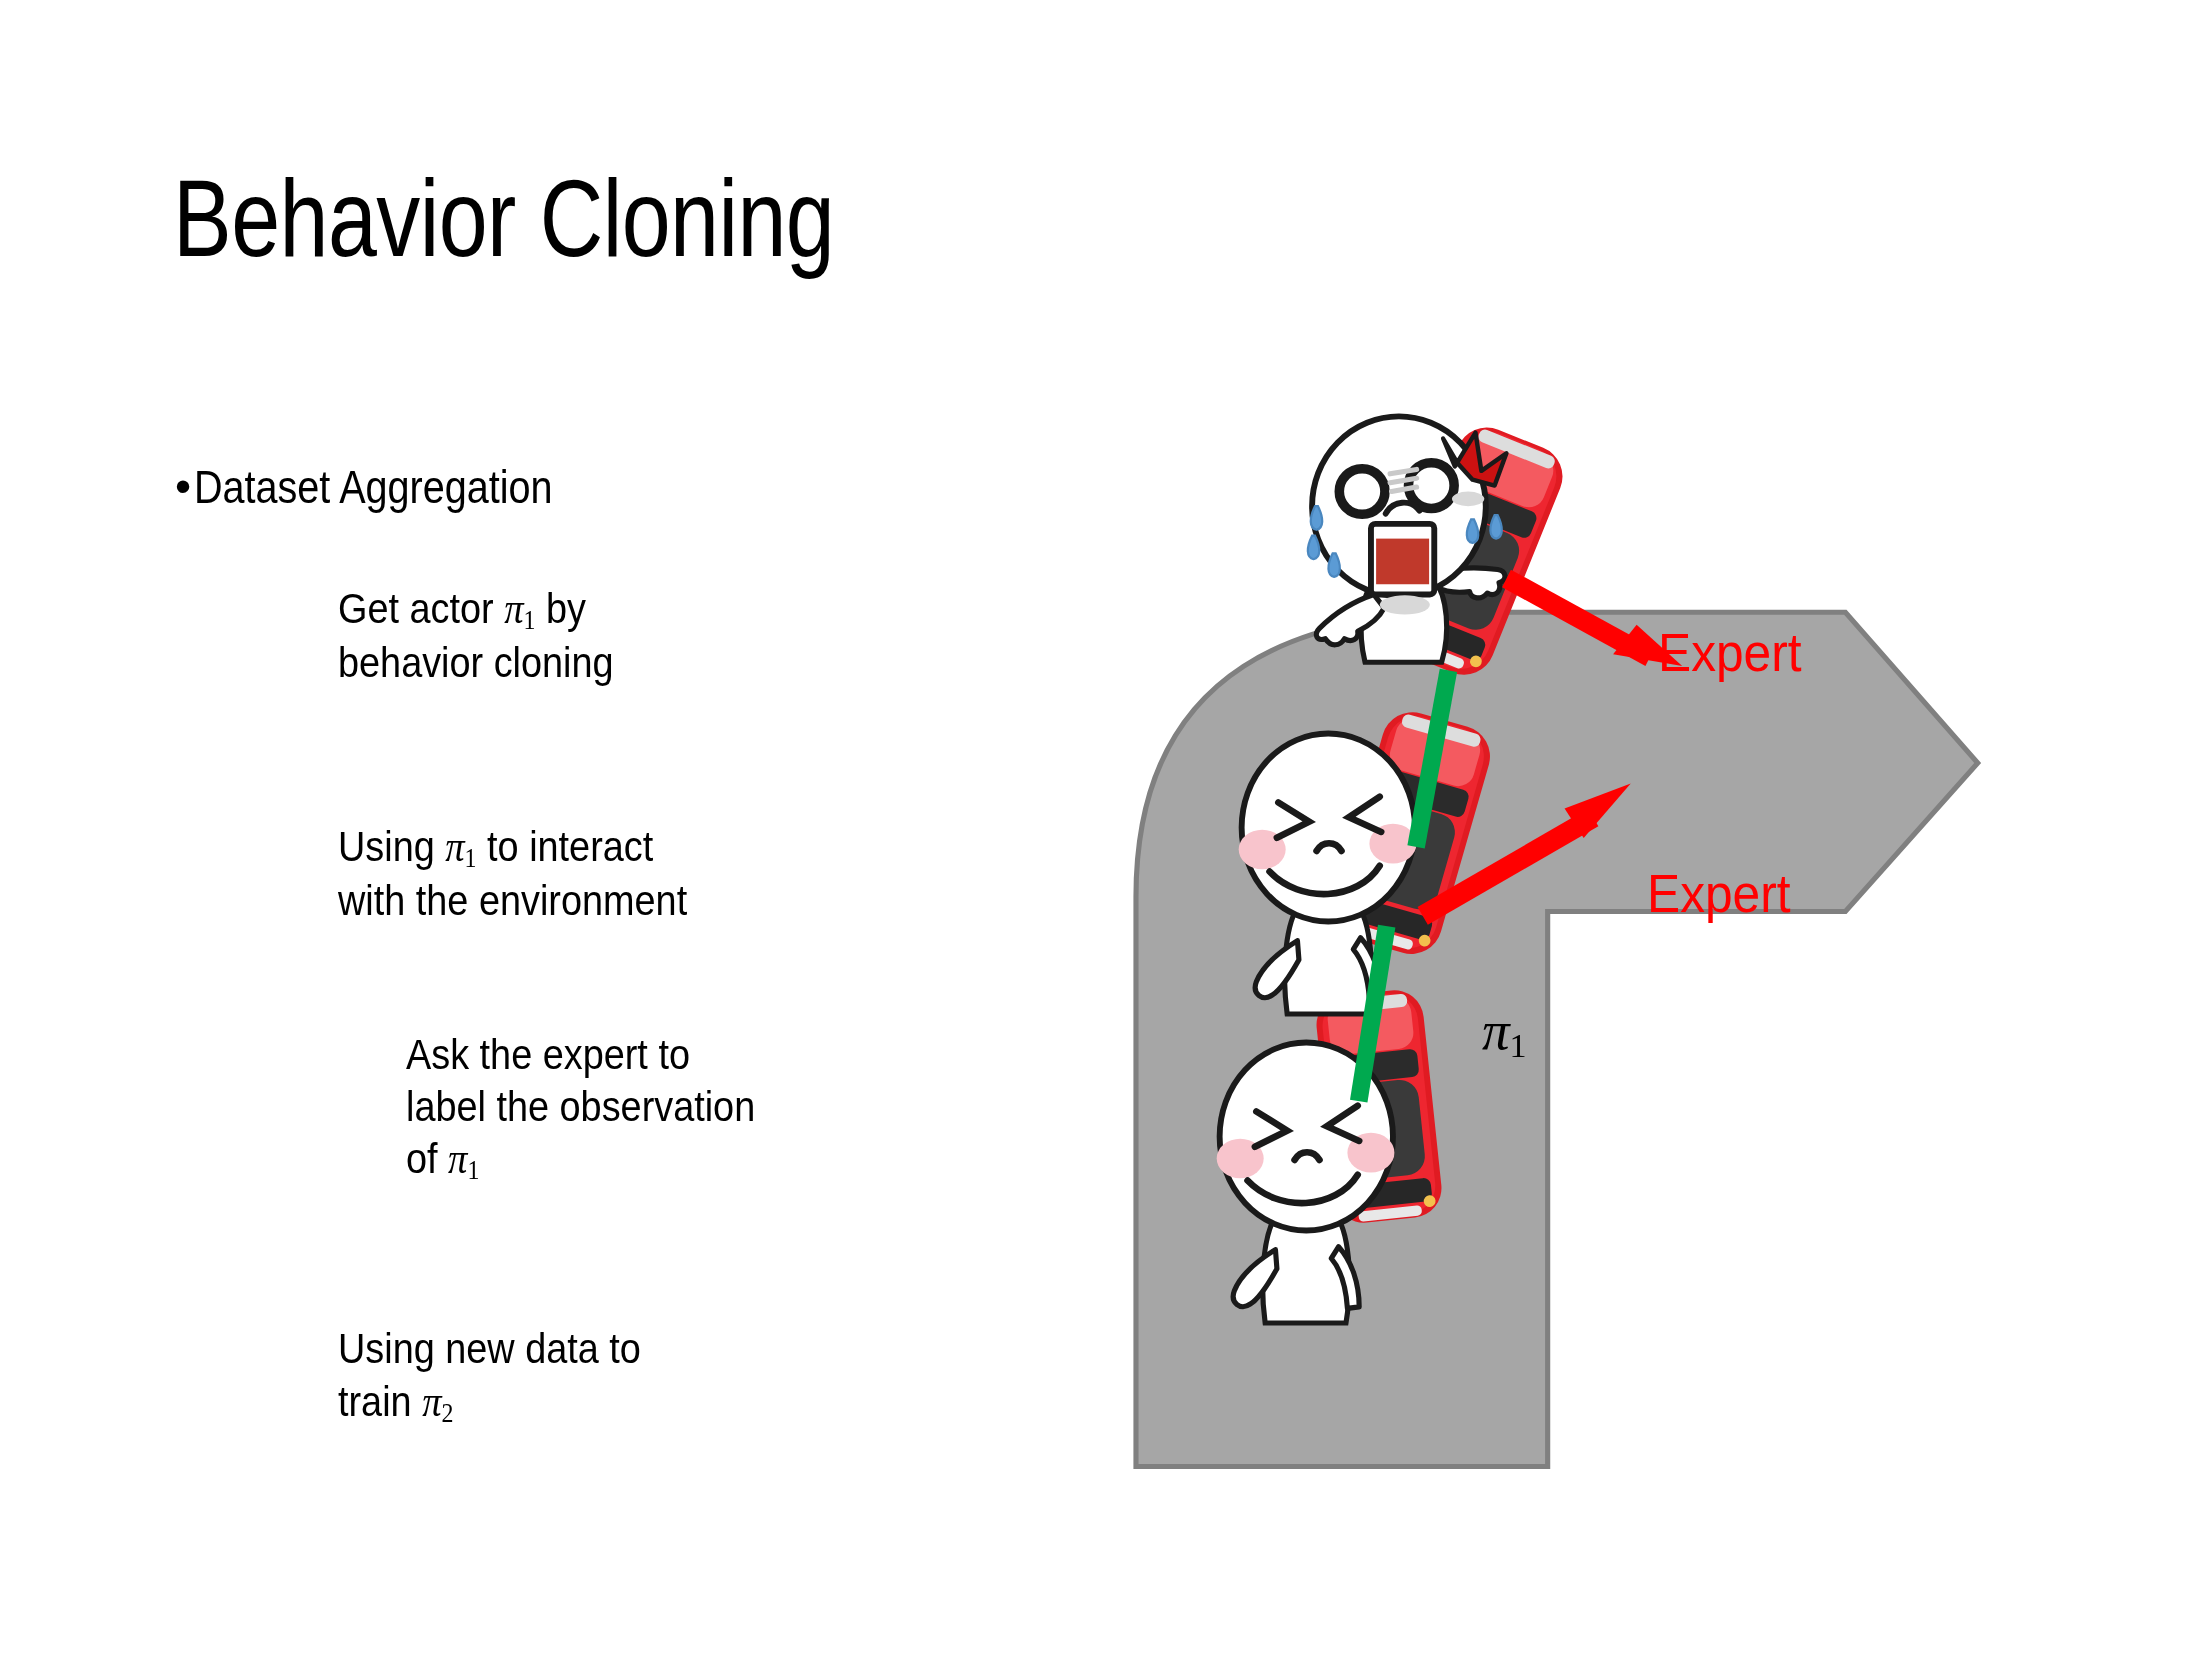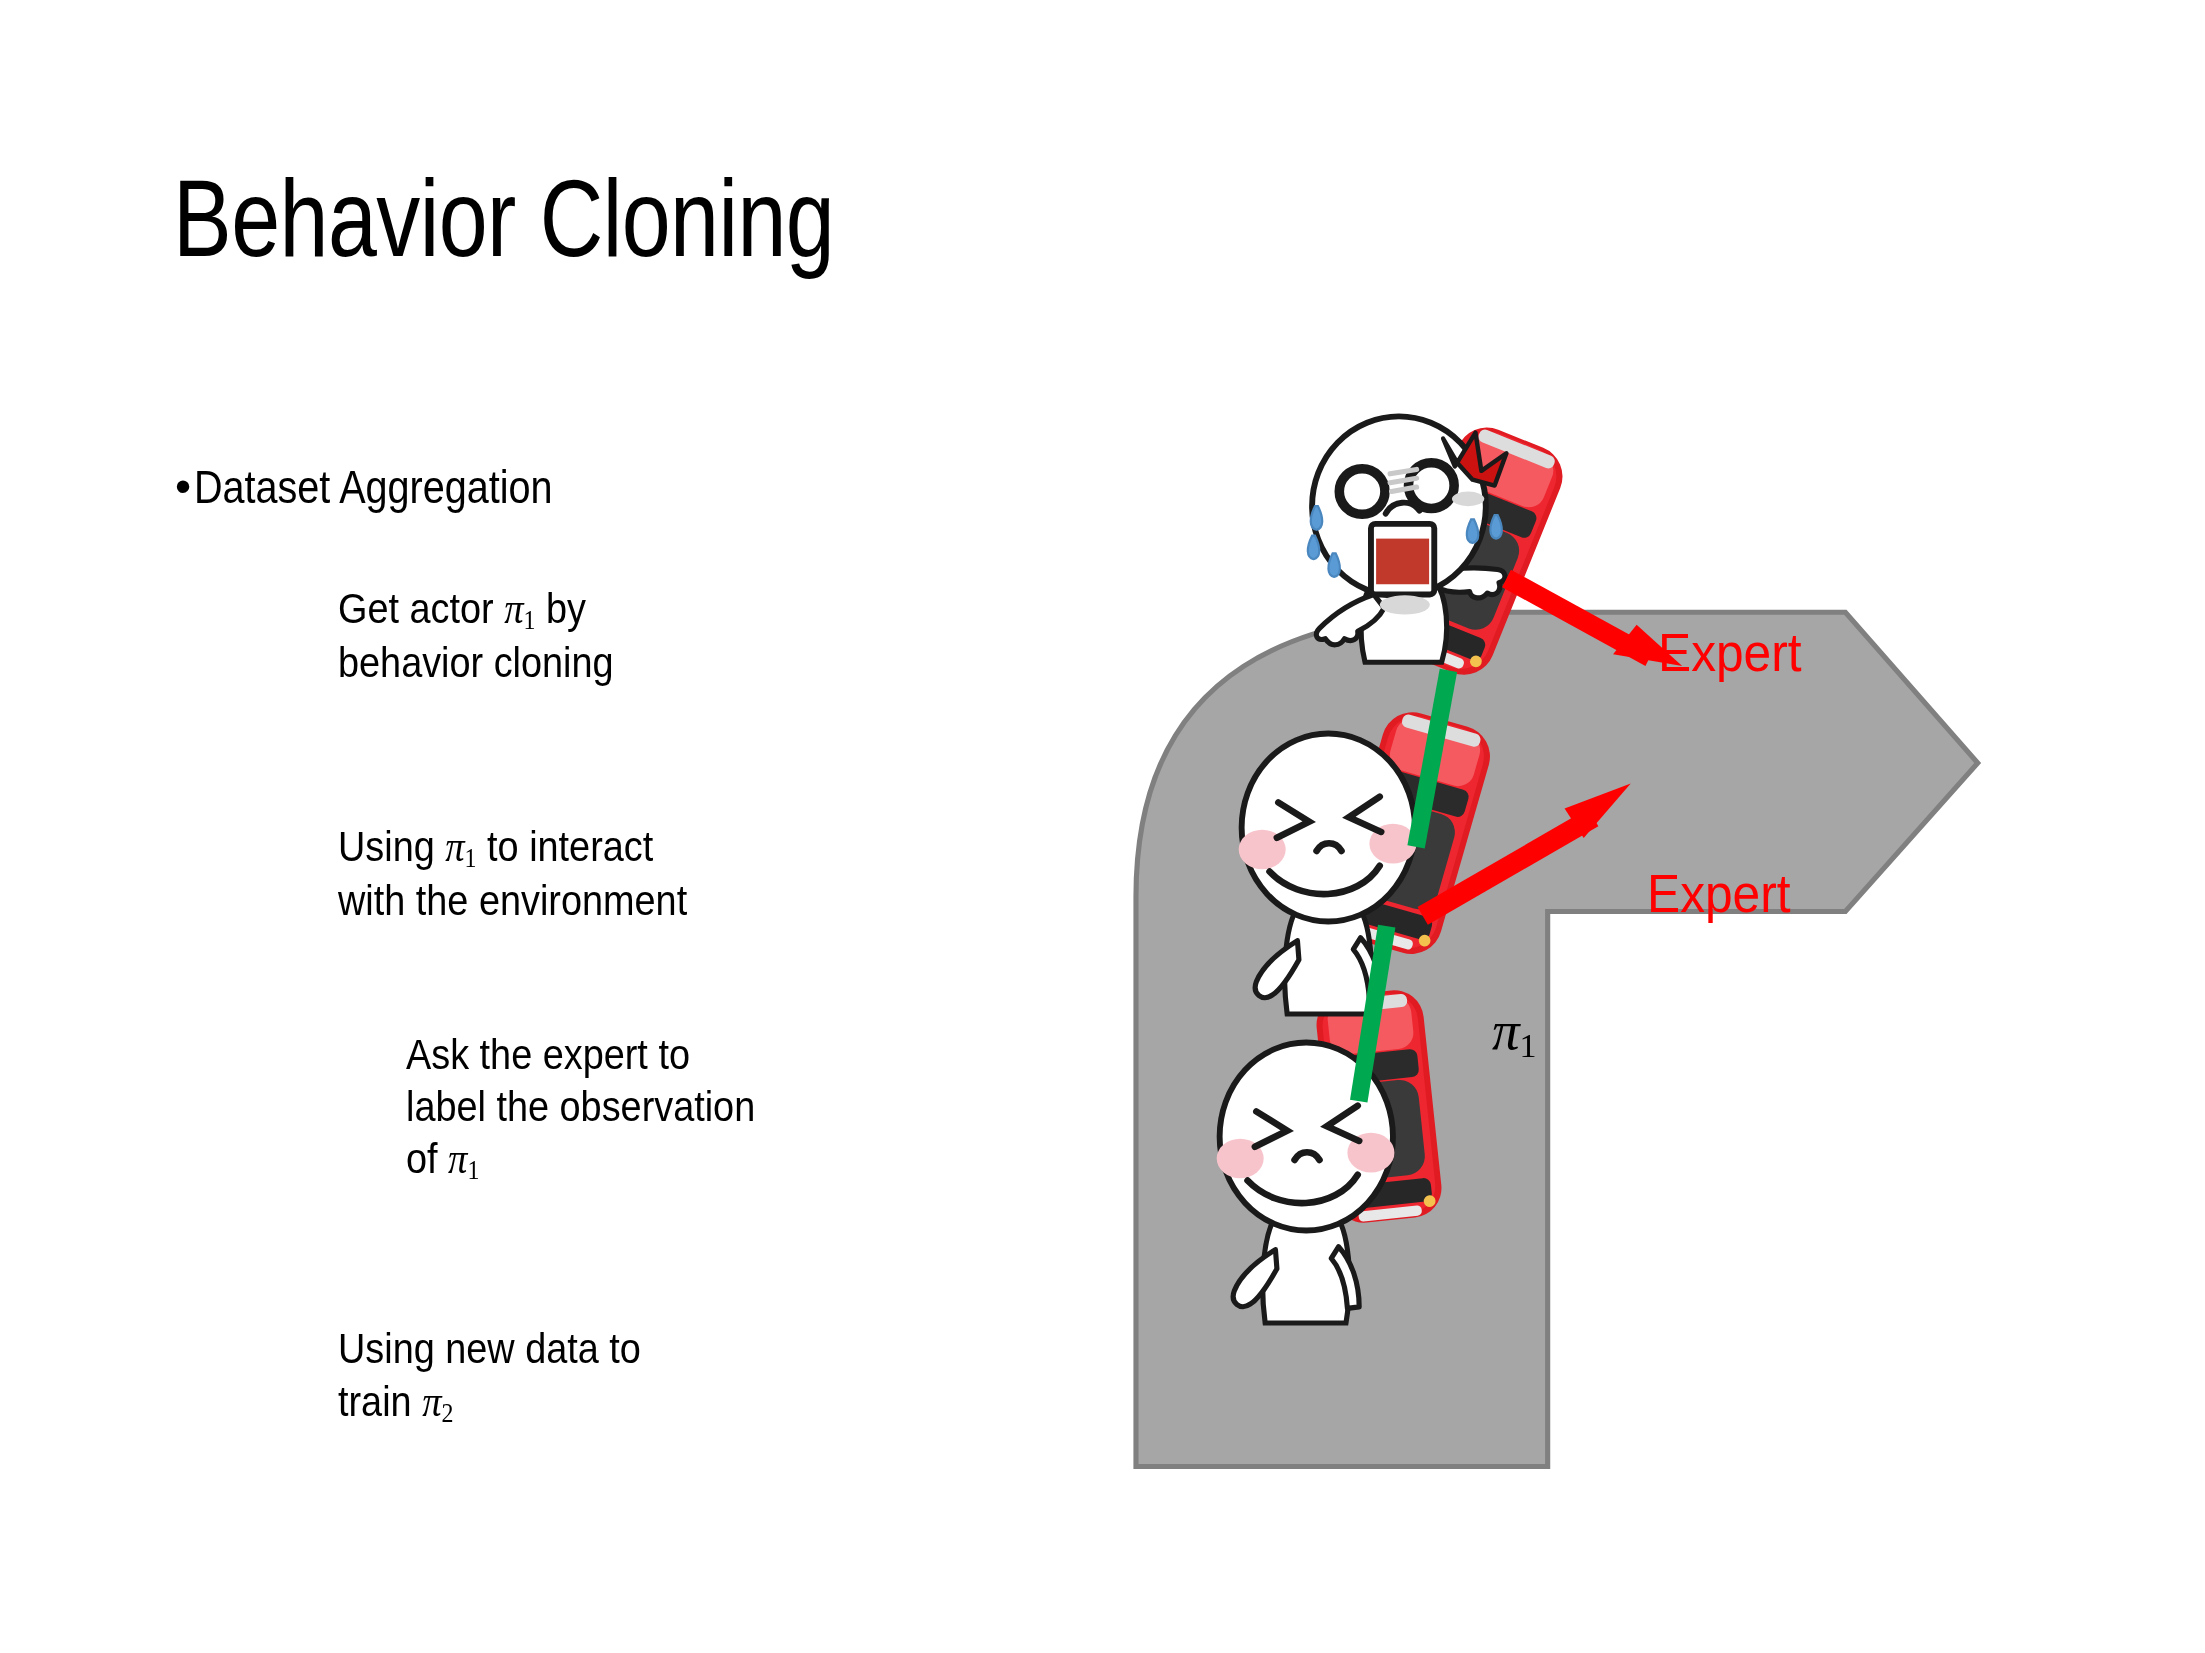--- a/index.html
+++ b/index.html
@@ -107,21 +107,21 @@
     color: #FF0000;
     white-space: nowrap;
     transform: scaleX(0.92);
     transform-origin: left top;
   }
   #expert-label-1 { left: 592px; top: 184px; }
   #expert-label-2 { left: 581px; top: 425px; }
 
   #pi1-path-label {
     position: absolute;
-    left: 426px;
+    left: 416px;
     top: 562px;
     font-size: 54px;
     line-height: 1;
     color: #000;
     white-space: nowrap;
   }
 
   
   .character { position: absolute; }
 

